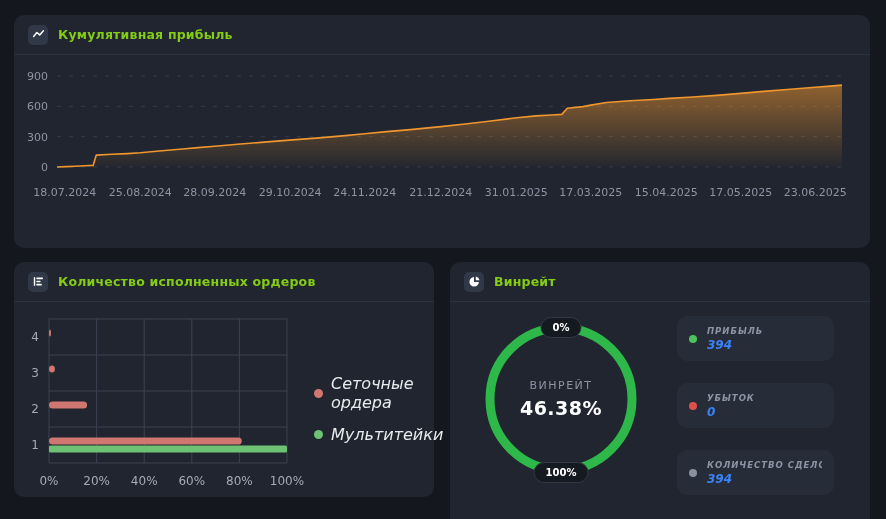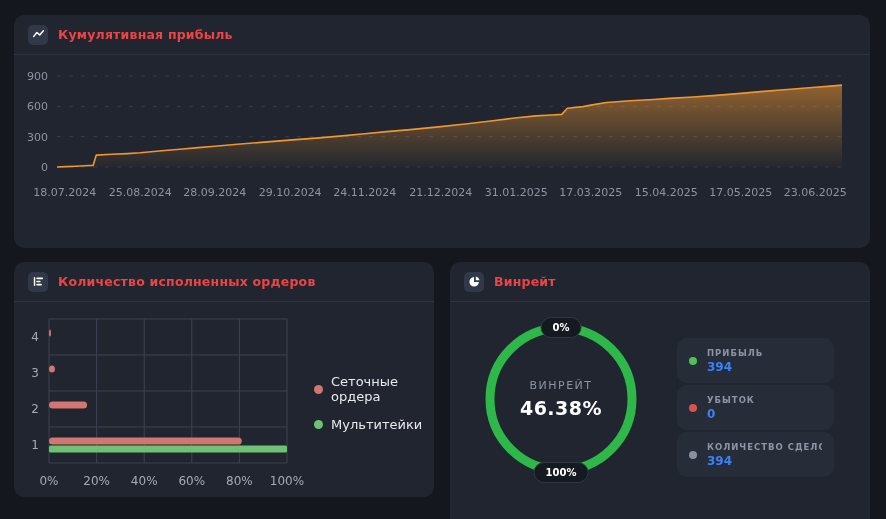--- a/index.html
+++ b/index.html
@@ -17,56 +17,56 @@
   #panel-winrate { left:450px; top:262px; width:420px; height:278px; }
   .panel-header {
     height:40px; display:flex; align-items:center; gap:10px;
     padding:0 14px; border-bottom:1px solid #2c3340;
   }
   .chip {
     width:20px; height:20px; border-radius:5px; background:#313847;
     display:flex; align-items:center; justify-content:center; flex:0 0 auto;
   }
   .panel-title {
-    color:#ef4444; font-size:12.5px; font-weight:bold; letter-spacing:.2px;
+    color:#84cc16; font-size:12.5px; font-weight:bold; letter-spacing:.2px;
   }
   svg.chart { display:block; }
   
   .legend-bottom {
     position:absolute; left:0; right:0; bottom:10px; height:20px;
     display:flex; align-items:center; justify-content:center; gap:7px;
   }
   .legend-dot { width:9px; height:9px; border-radius:50%; flex:0 0 auto; }
   .legend-label { color:#d4d8de; font-size:11px; }
   
   .legend-side {
     position:absolute; left:300px; top:112px; display:flex;
     flex-direction:column; gap:13px;
   }
   .legend-side .legend-item { display:flex; align-items:center; gap:8px; }
-  .legend-side .legend-label { color:#e8eaee; font-size:13px; font-weight:500; }
+  .legend-side .legend-label { color:#e8eaee; font-size:16px; font-weight:500;font-style:italic; }
   
   .donut-wrap { position:absolute; left:26px; top:51px; width:170px; height:172px; }
   .donut-center {
     position:absolute; inset:0; display:flex; flex-direction:column;
     align-items:center; justify-content:center; gap:5px; text-align:center;
   }
   .donut-label { color:#8d95a5; font-size:11px; letter-spacing:1.5px; }
   .donut-value { color:#ffffff; font-size:19px; font-weight:bold; letter-spacing:.5px; }
   .donut-badge {
     position:absolute; left:50%; transform:translateX(-50%);
     background:#151a21; border:1px solid #323845; border-radius:13px;
     color:#ffffff; font-size:10px; font-weight:bold; padding:4px 11px;
     white-space:nowrap;
   }
   .donut-badge.top { top:4px; }
   .donut-badge.bottom { bottom:2px; }
   .stats-col {
-    position:absolute; left:227px; top:76px; width:157px;
-    display:flex; flex-direction:column; gap:2px;
+    position:absolute; left:227px; top:54px; width:157px;
+    display:flex; flex-direction:column; gap:22px;font-style:italic;
   }
   .stat-card {
     background:#272d38; border-radius:10px; height:45px;
     display:flex; align-items:center; gap:10px; padding:0 12px;
   }
   .stat-dot { width:8px; height:8px; border-radius:50%; flex:0 0 auto; }
   .stat-texts { display:flex; flex-direction:column; gap:2px; overflow:hidden; }
   .stat-label {
     color:#8d95a5; font-size:8.5px; font-weight:bold; letter-spacing:1px;
     white-space:nowrap;

